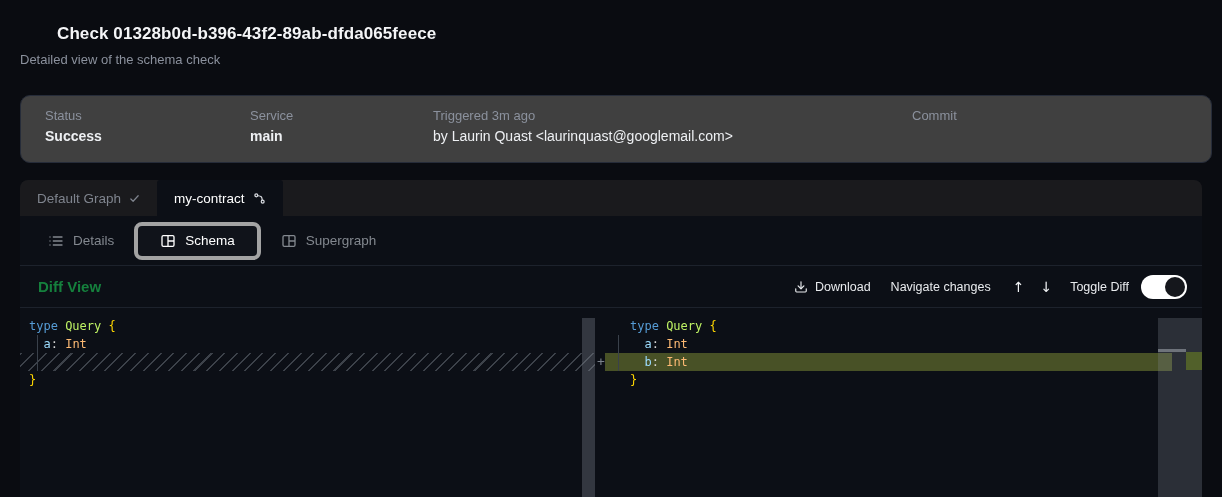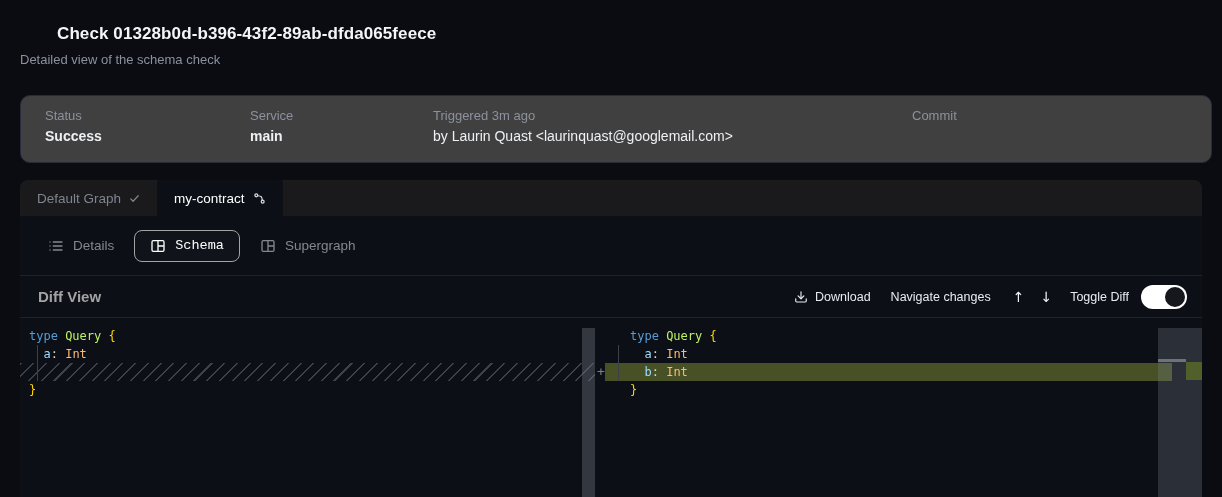--- a/index.html
+++ b/index.html
@@ -34,29 +34,29 @@
   
   .main-card {
     position:absolute; left:20px; top:180px; width:1182px; height:317px;
     border-radius:8px 8px 0 0; overflow:hidden; background:#0c0f16;
   }
   .tabstrip { height:36px; background:#1a1a1d; display:flex; align-items:stretch; }
   .gtab { display:flex; align-items:center; gap:8px; padding:0 17px; font-size:13.5px; color:#7f848e; cursor:pointer; }
   .gtab.active { background:#0c0f16; color:#ffffff; font-weight:500; border-radius:3px 3px 0 0; }
   .gtab svg { flex:0 0 auto; }
 
-  .subtabs { height:60px; display:flex; align-items:center; padding-left:22px; gap:14px; border-bottom:1px solid #1d222c; }
+  .subtabs { height:50px; display:flex; align-items:center; padding-left:22px; gap:14px; border-bottom:1px solid #1d222c; }
   .vtab { display:flex; align-items:center; gap:9px; font-size:13.5px; color:#83888f; padding:8px 6px; cursor:pointer; }
   .vtab.active {
-    border:1px solid #a3a3a3; border-radius:8px; color:#ffffff; font-weight:500;
-    padding:7px 15px; background:rgba(255,255,255,.02);font-family:Liberation Mono, monospace;
+    border:4px solid #a3a3a3; border-radius:8px; color:#ffffff; font-weight:500;
+    padding:7px 22px; background:rgba(255,255,255,.02);
   }
 
   .diff-header { height:42px; display:flex; align-items:center; padding:0 15px 0 18px; border-bottom:1px solid #1d222c; }
-  .diff-title { font-size:15px; font-weight:700; color:#a3a3a3; }
+  .diff-title { font-size:15px; font-weight:700; color:#15803d; }
   .controls { margin-left:auto; display:flex; align-items:center; font-size:12.5px; color:#e9ebee; }
   .ctrl { display:flex; align-items:center; gap:7px; background:none; border:none; color:#e9ebee; font-size:12.5px; font-family:inherit; cursor:pointer; }
   .ctrl-navigate { margin-left:20px; }
   .arrow-btn { margin-left:16px; background:none; border:none; color:#f0f2f4; font-size:14px; cursor:pointer; font-family:"DejaVu Sans", sans-serif; }
   .arrow-btn.up { margin-left:22px; }
   .toggle-label { margin-left:18px; }
   .switch { margin-left:12px; position:relative; width:46px; height:24px; background:#ffffff; border-radius:12px; cursor:pointer; }
   .switch .knob { position:absolute; top:2px; right:2px; width:20px; height:20px; border-radius:50%; background:#15171c; }
 
   

